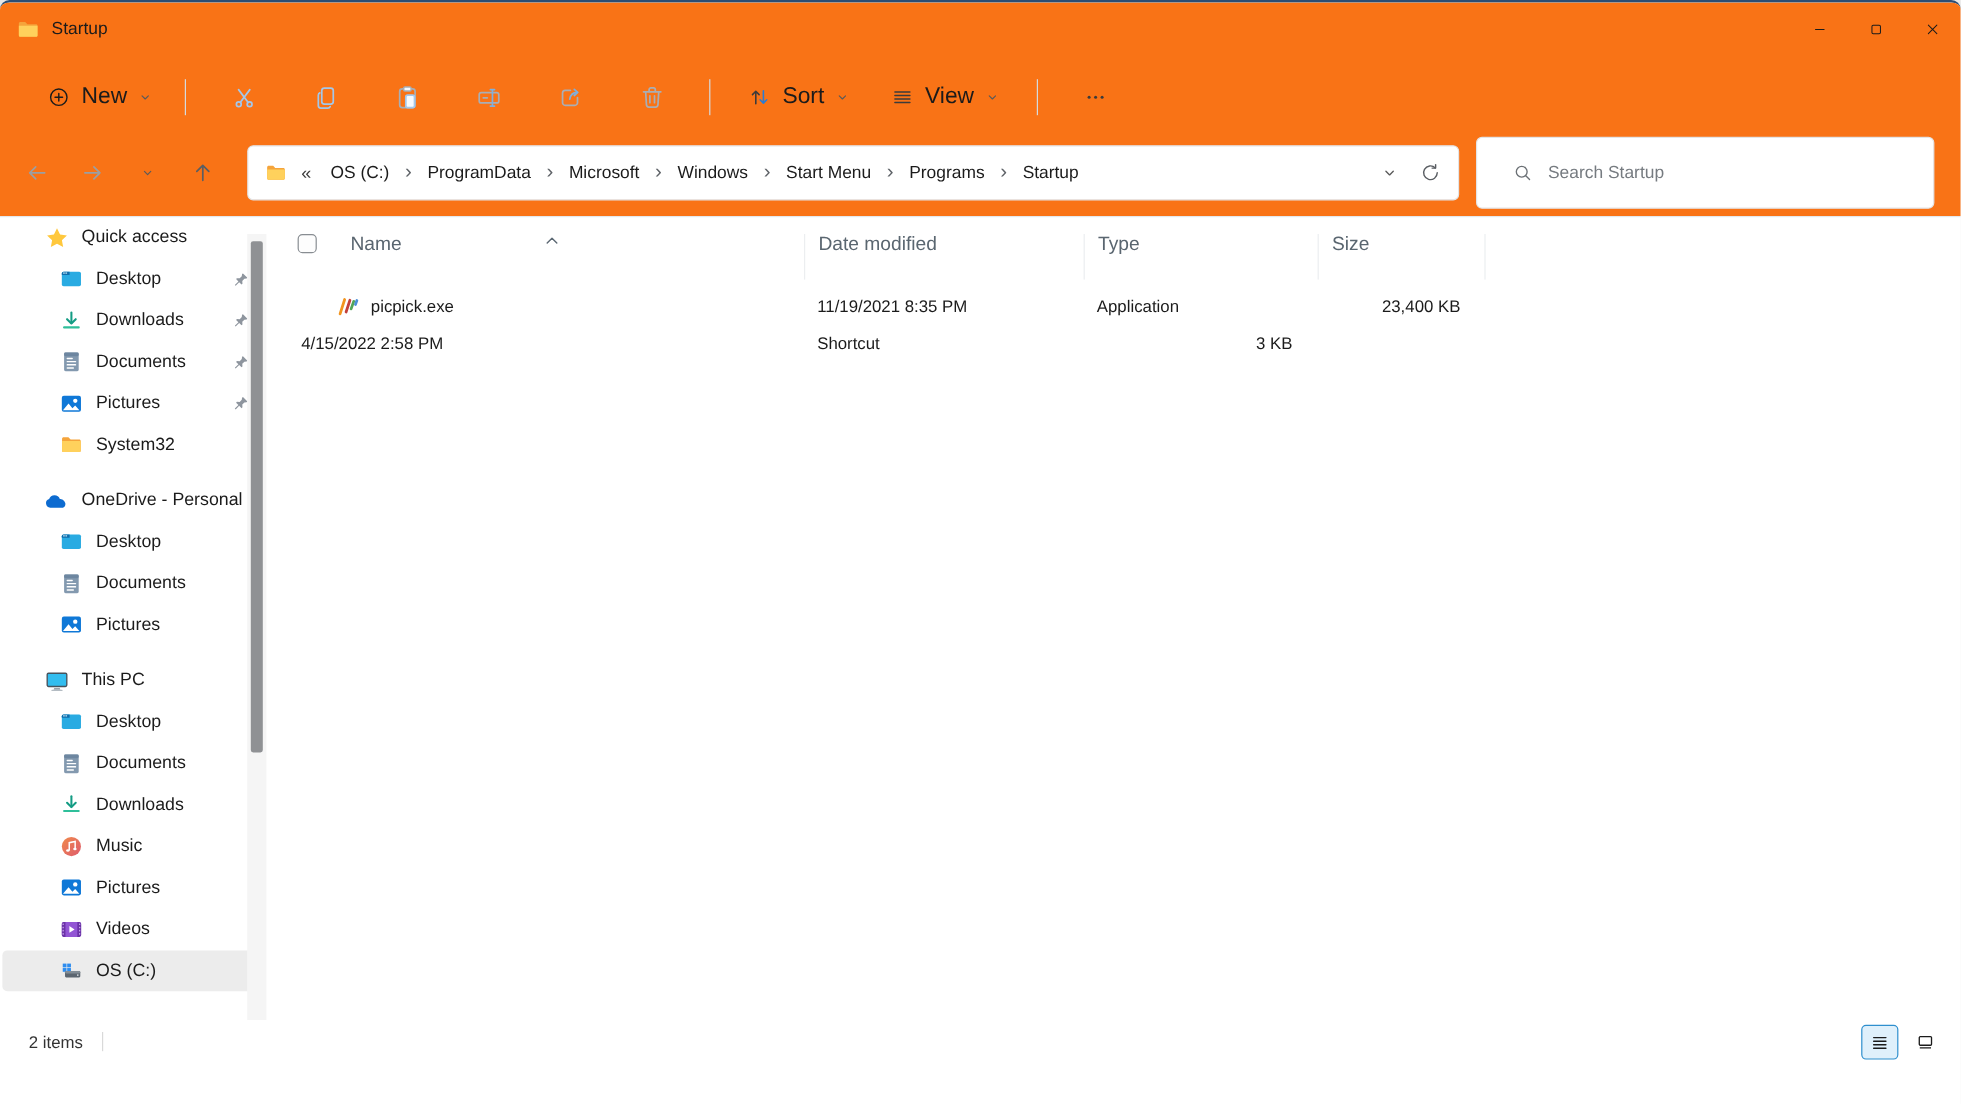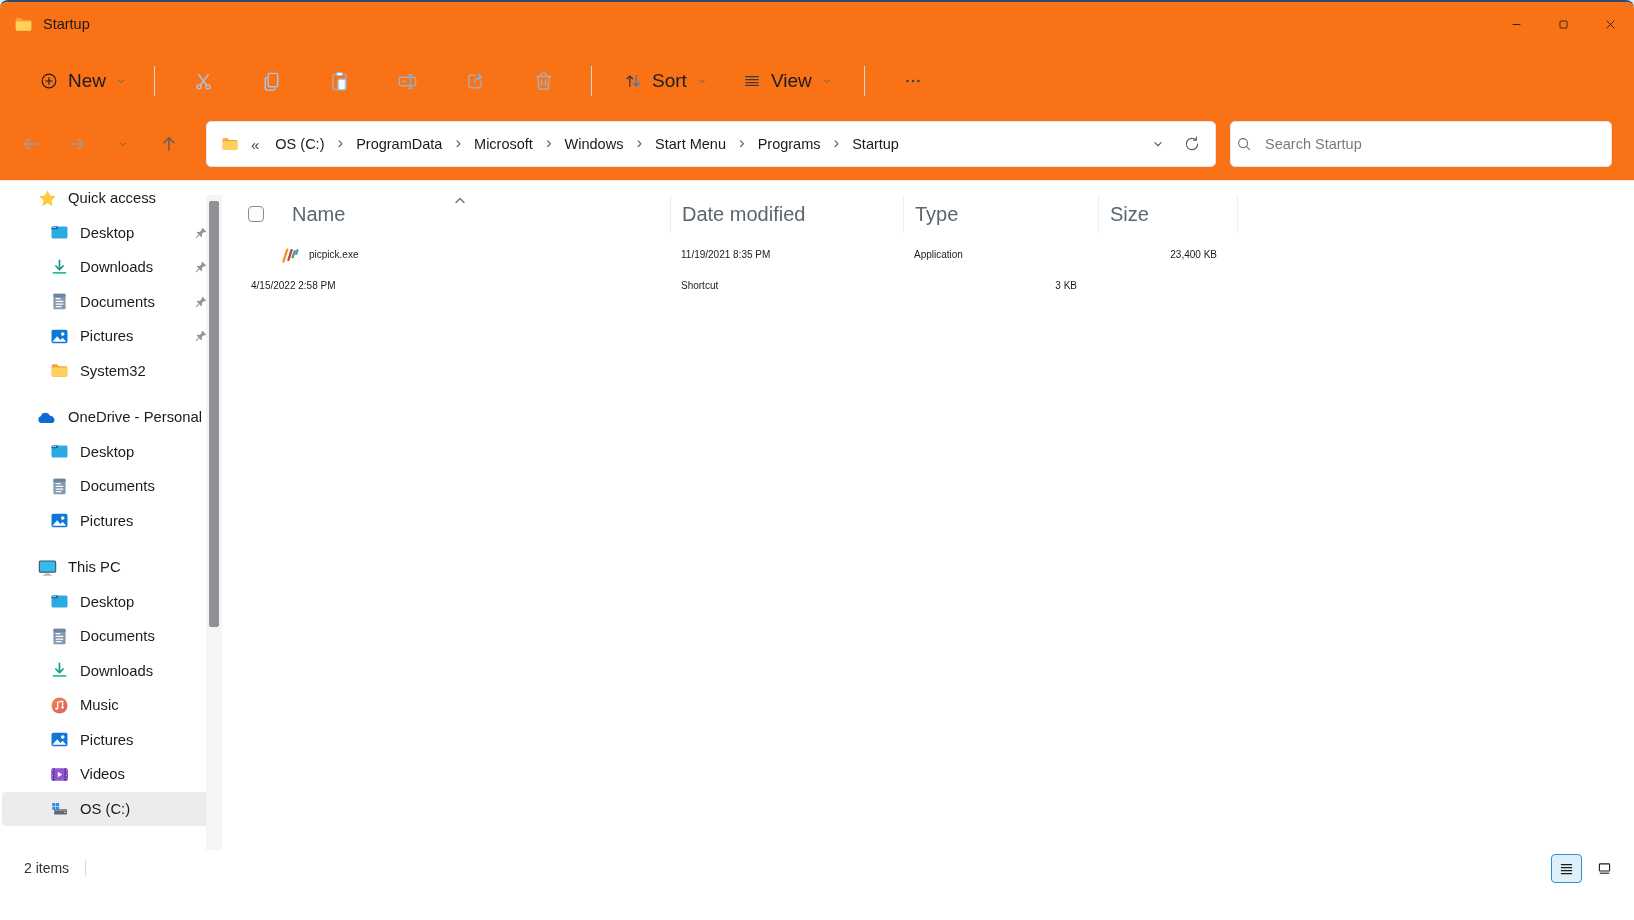--- a/index.html
+++ b/index.html
@@ -41,51 +41,51 @@
   .nav-btn{width:38px;height:38px;display:flex;align-items:center;justify-content:center;
     border:none;background:transparent;border-radius:5px;margin-right:8px;}
   .addr-box{flex:1;height:46px;margin-left:10px;background:#fff;border:1px solid #e3e4e6;border-radius:5px;
     display:flex;align-items:center;padding:0 6px 0 14px;min-width:0;}
   .breadcrumb{display:flex;align-items:center;flex:1;min-width:0;overflow:hidden;font-size:14.5px;}
   .bc-overflow{margin:0 8px 0 12px;color:#3a3a3a;font-size:15px;}
   .bc-item{padding:4px 8px;border-radius:4px;white-space:nowrap;cursor:default;}
   .bc-sep{color:#5f6368;margin:0 5px;font-size:17px;line-height:1;padding-bottom:3px;}
   .addr-btn{width:34px;height:34px;display:flex;align-items:center;justify-content:center;
     border:none;background:transparent;border-radius:4px;flex:none;}
-  .search-box{width:382px;height:46px;margin-left:14px;background:#fff;border:1px solid #e3e4e6;border-radius:5px;
-    display:flex;align-items:center;padding:0 4px;flex:none;}
+  .search-box{width:382px;height:60px;margin-left:14px;background:#fff;border:1px solid #e3e4e6;border-radius:5px;
+    display:flex;align-items:center;padding:0 29px;flex:none;}
   .search-box input{border:none;outline:none;flex:1;font-family:inherit;font-size:14.5px;color:#1b1b1b;
     margin-left:12px;background:transparent;}
   .search-box input::placeholder{color:#767b80;}
   
   .content{flex:1;display:flex;background:#fff;border-top:1px solid #e4e8ec;min-height:0;}
   .sidebar{width:222px;position:relative;flex:none;}
   .side-row{height:34.5px;display:flex;align-items:center;border-radius:4px;margin:0 2px;cursor:default;}
   .side-row.section{padding-left:36px;}
   .side-row.item{padding-left:48px;}
   .side-row.selected{background:#ececec;}
   .side-label{margin-left:11px;white-space:nowrap;overflow:hidden;flex:1;font-size:14.8px;}
   .side-gap{height:12px;}
   .pin{margin-left:auto;margin-right:12px;}
   .side-scroll{position:absolute;top:14px;right:0;width:16px;bottom:0;background:#f5f5f5;}
   .side-thumb{position:absolute;top:6px;left:3px;width:10px;height:426px;background:#8f9194;border-radius:2px;}
   
   .files{flex:1;padding-left:18px;padding-top:14px;min-width:0;}
   .fgrid{display:grid;grid-template-columns:430px 233px 195px 140px;}
   .fl-header{height:38px;position:relative;}
-  .fl-header .hcell{display:flex;align-items:center;color:#5a6670;font-size:20px;padding-left:11px;
+  .fl-header .hcell{display:flex;color:#5a6670;font-size:16px;padding-left:11px;
     border-left:1px solid #eceef0;cursor:default;}
   .fl-header .hcell.first{border-left:none;padding-left:8px;}
   .fl-header .hcell.last{border-right:1px solid #eceef0;}
   .checkbox{width:16px;height:16px;border:1.5px solid #888d92;border-radius:4px;background:#fdfdfd;flex:none;}
   .hname-label{margin-left:28px;}
   .sort-indicator{position:absolute;left:212px;top:-2px;}
   .file-rows{margin-top:6px;}
   .file-row{height:31px;align-items:center;border-radius:4px;cursor:default;}
-  .file-row .cell{font-size:10px;color:#1b1b1b;padding-left:11px;white-space:nowrap;overflow:hidden;}
+  .file-row .cell{font-size:14px;color:#1b1b1b;padding-left:11px;white-space:nowrap;overflow:hidden;}
   .file-row .cell.name{display:flex;align-items:center;padding-left:40px;}
   .fname{margin-left:9px;}
   .file-row .cell.size{text-align:right;padding-right:21px;}
   
   .statusbar{height:36px;display:flex;align-items:center;padding-left:24px;background:#fff;}
   .status-text{font-size:14px;color:#333;}
   .status-sep{width:1px;height:16px;background:#d9d9d9;margin-left:16px;}
   .view-toggles{margin-left:auto;margin-right:14px;display:flex;gap:7px;align-items:center;}
   .toggle{width:31px;height:29px;border-radius:4px;display:flex;align-items:center;justify-content:center;
     border:1px solid transparent;background:transparent;}

